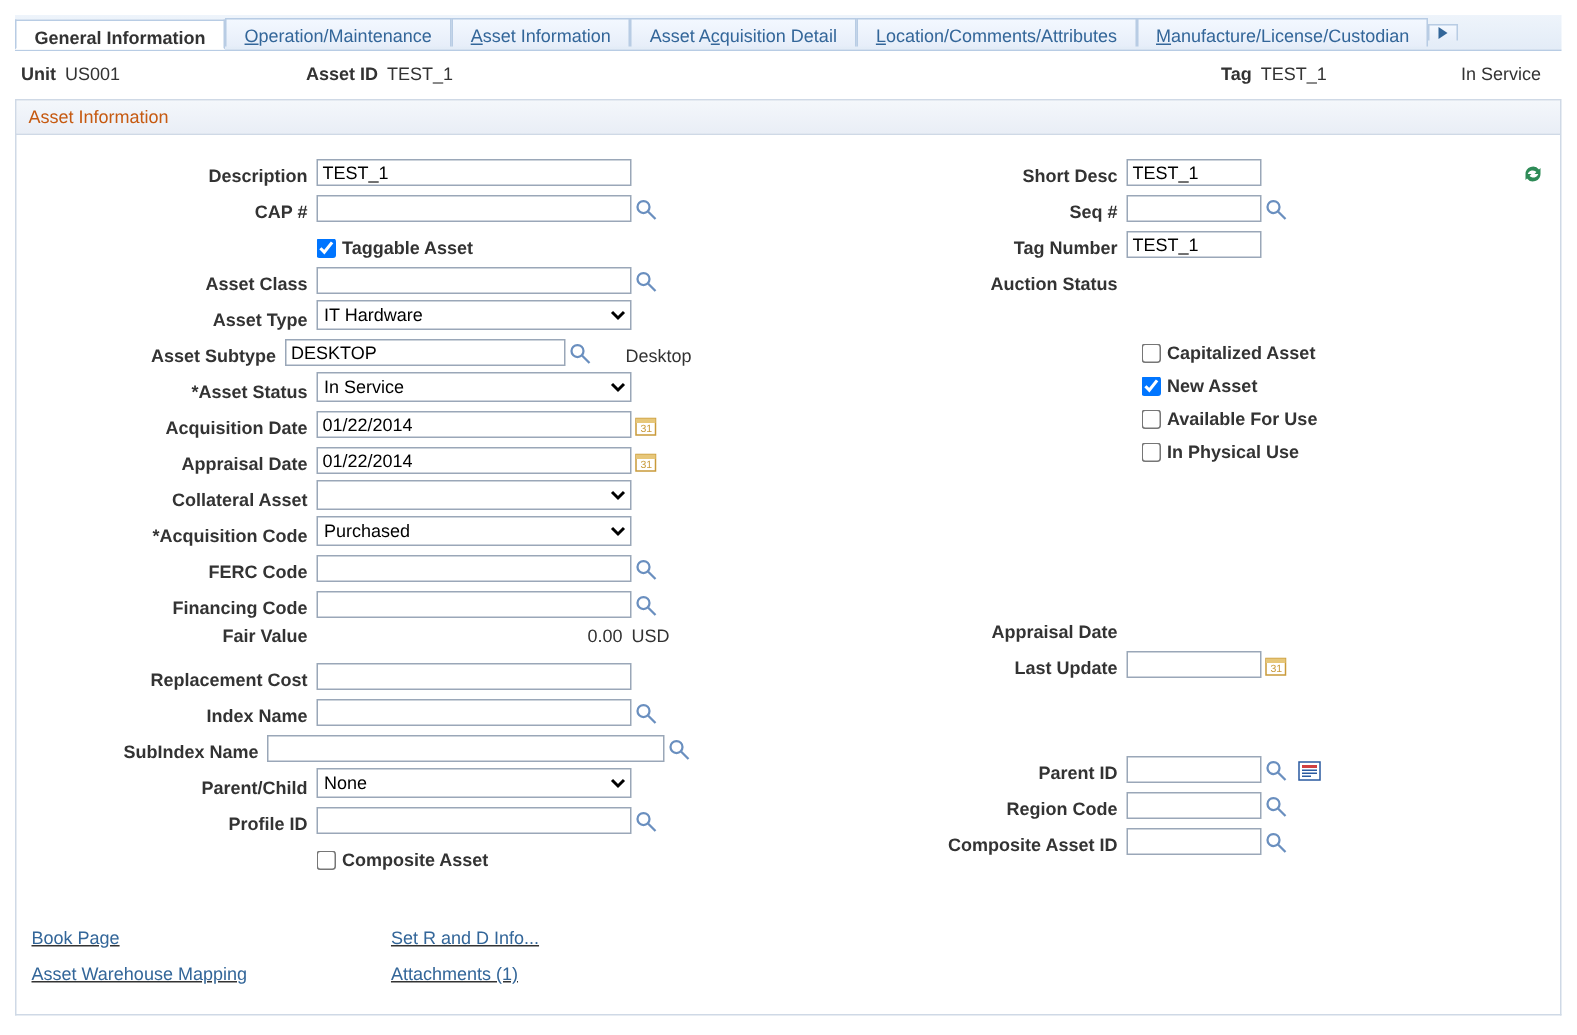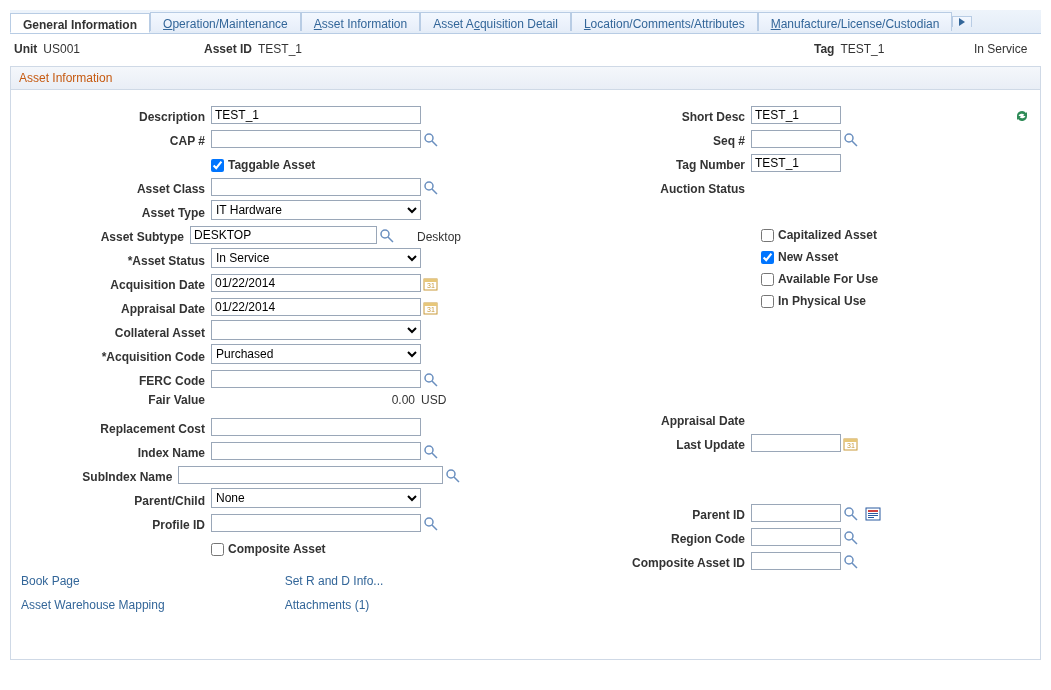--- a/index.html
+++ b/index.html
@@ -85,21 +85,21 @@
     display:inline-block; width:16px; height:16px; margin-left:2px; cursor:pointer;
     vertical-align:middle;
   }
   .lookup svg, .calicon svg, .refresh svg, .related svg { display:block; }
   .calicon { display:inline-block; width:16px; height:16px; margin-left:2px; cursor:pointer; vertical-align:middle;}
   .refresh { display:inline-block; width:18px; height:16px; cursor:pointer; vertical-align:middle; }
   .related { display:inline-block; width:18px; height:16px; cursor:pointer; vertical-align:middle; margin-left:6px;}
   .cb { margin:0 4px 0 0; vertical-align:middle;}
   .cb-label { font-weight:bold; }
   .static-val { display:inline-block; padding-left:2px; }
-  .links-row { margin-top:8px; display:flex; gap:120px;}
+  .links-row { margin-top:28px; display:flex; gap:96px;text-decoration:underline;}
   .link { color:#336699; cursor:pointer; }
   .fair-row { display:flex; align-items:center; }
   .fair-row .num { width:210px; text-align:right; padding-right:6px;}
   .right-block-checks .row { min-height:22px; }
   .right-block-checks .fld-label { width:230px; }
 </style>
 </head>
 <body>
 
 <div class="tabstrip">
@@ -222,20 +222,30 @@
       <span class="fld-label">FERC Code</span>
       <input type="text" class="tf w210" value="" style="">
       <span class="lookup">
           <svg width="16" height="16">
             <circle cx="6" cy="6" r="4" fill="none" stroke="#6a8fbf" stroke-width="1.5"></circle>
             <line x1="9" y1="9" x2="14" y2="14" stroke="#6a8fbf" stroke-width="1.5"></line>
           </svg>
         </span>
     </div>
 
+    <div class="row">
+      <span class="fld-label">Financing Code</span>
+      <input type="text" class="tf w210" value="" style="">
+      <span class="lookup">
+          <svg width="16" height="16">
+            <circle cx="6" cy="6" r="4" fill="none" stroke="#6a8fbf" stroke-width="1.5"></circle>
+            <line x1="9" y1="9" x2="14" y2="14" stroke="#6a8fbf" stroke-width="1.5"></line>
+          </svg>
+        </span>
+    </div>
 
     <div class="row fair-row">
       <span class="fld-label">Fair Value</span>
       <span class="num">0.00</span>
       <span>USD</span>
     </div>
 
     <div class="row">
       <span class="fld-label">Replacement Cost</span>
       <input type="text" class="tf w210" value="" style="">

